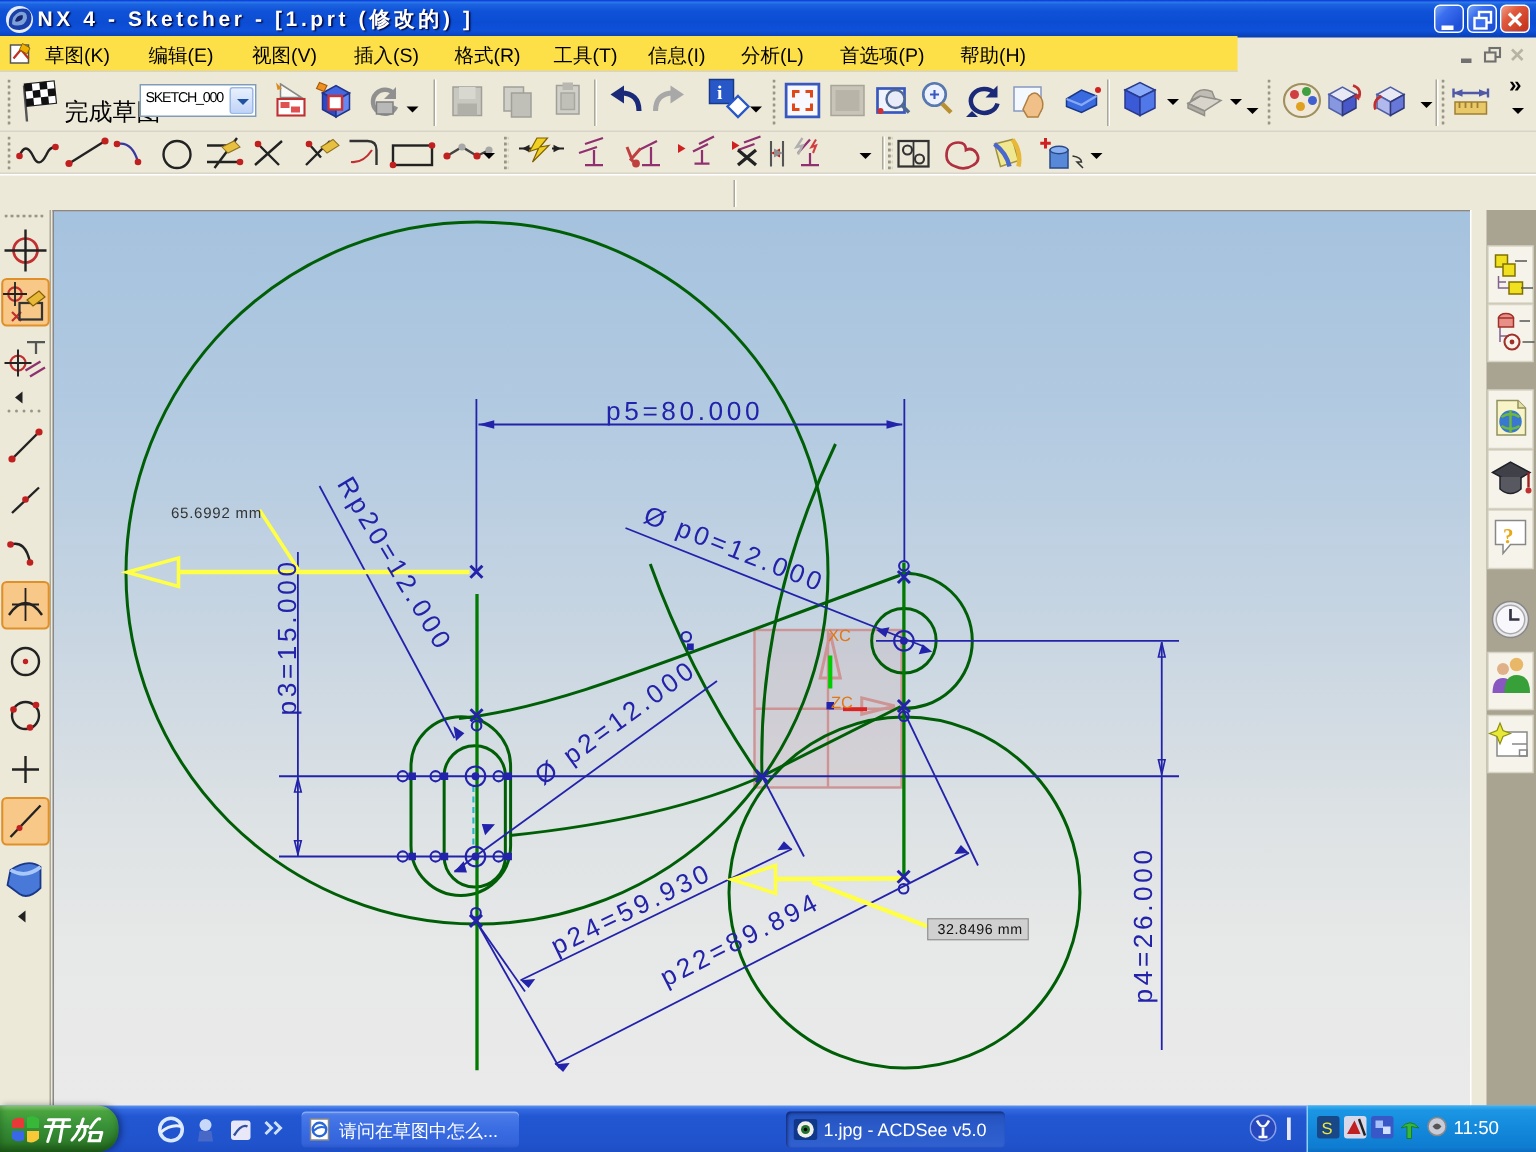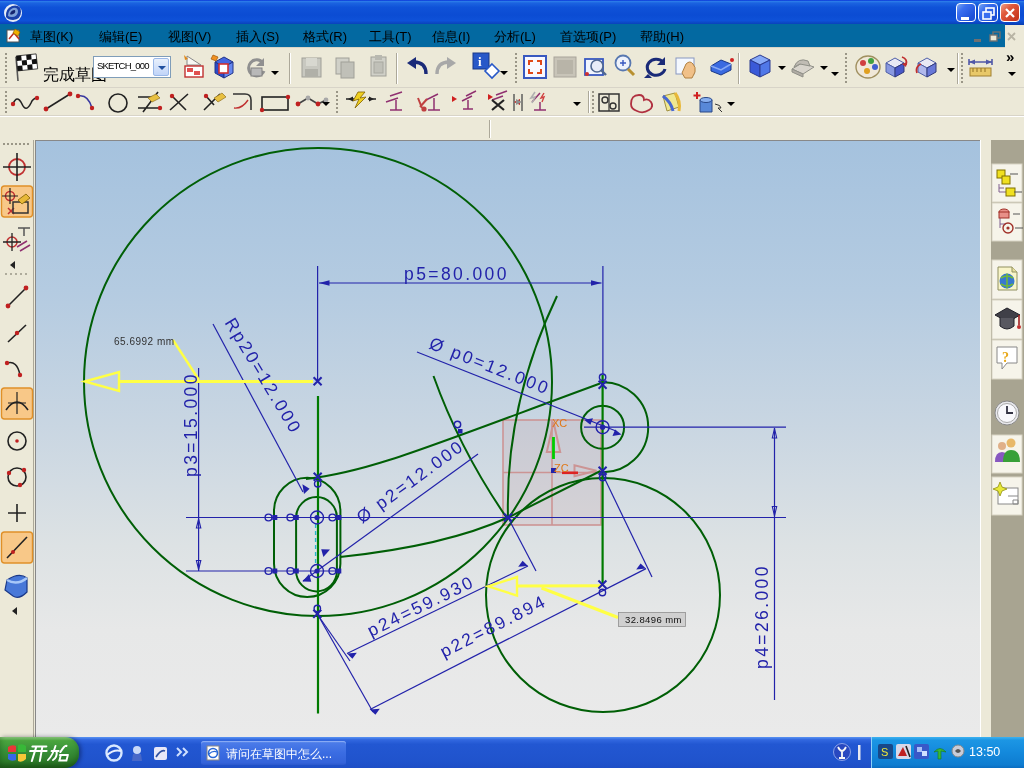--- a/index.html
+++ b/index.html
@@ -3,21 +3,21 @@
 *{margin:0;padding:0;box-sizing:border-box}
 html,body{width:1024px;height:768px;overflow:hidden;font-family:"Liberation Sans",sans-serif}
 .abs{position:absolute}
 #page{position:relative;width:1024px;height:768px;background:#ece9d8}
 
 #title{left:0;top:0;width:1024px;height:25px;background:linear-gradient(180deg,#0831d9 0%,#2a7ae8 6%,#1b63e0 12%,#0f52d8 30%,#0b4cd3 60%,#0e51d8 82%,#0a43bd 95%,#0a3cae 100%);color:#fff;font-weight:bold;font-size:14px}
 #title .txt{position:absolute;left:25px;top:4px;letter-spacing:2.4px;text-shadow:1px 1px 1px #003}
 .tbtn{position:absolute;top:3px;width:20px;height:19px;border-radius:4px;border:1px solid #fff}
 .tbtn svg{position:absolute;left:0;top:0}
 
-#menubar{left:0;top:24px;width:1005px;height:24px;background:#0369a1;border-bottom:1px solid #d8d4c8;font-size:13px;color:#000}
+#menubar{left:0;top:24px;width:825px;height:24px;background:#fde047;border-bottom:1px solid #d8d4c8;font-size:13px;color:#000}
 #menubar span{position:absolute;top:4px;white-space:pre}
 
 #tb2{left:0;top:49px;width:1024px;height:39px;background:#ece9d8;border-bottom:1px solid #d8d4c8}
 #tb3{left:0;top:88px;width:1024px;height:28px;background:#ece9d8;border-bottom:1px solid #d8d4c8}
 #status{left:0;top:116px;width:1024px;height:24px;background:#ece9d8;border-top:1px solid #fff;font-size:14px;font-weight:bold;letter-spacing:0.8px}
 #status .txt{position:absolute;left:4px;top:4px}
 .vsep{position:absolute;width:2px;border-left:1px solid #aca899;border-right:1px solid #fff}
 .grip{position:absolute;width:3px;background-image:radial-gradient(circle at 1px 1px,#9a9687 1px,transparent 1.2px);background-size:3px 4px}
 .hgrip{position:absolute;height:3px;background-image:radial-gradient(circle at 1px 1px,#9a9687 1px,transparent 1.2px);background-size:4px 3px}
 
@@ -33,20 +33,21 @@
 </style></head>
 <body>
 <div id="page">
 <div id="title" class="abs">
   <svg class="abs" style="left:3px;top:3px" width="20" height="20" viewBox="0 0 20 20">
     <circle cx="10" cy="10" r="9" fill="#e8eef8"></circle>
     <path d="M3,14 Q2,6 9,3 Q18,1 18,9 Q18,16 10,17 Q5,17 3,14Z" fill="#1a3fa8"></path>
     <path d="M5,13 Q5,7 10,5 Q15,4 15,9 Q14,14 9,14 Q6,14 5,13Z" fill="#7da0d8"></path>
     <path d="M7,11 Q8,7 12,7 Q13,10 10,11 Q8,12 7,11Z" fill="#15246e"></path>
   </svg>
+  <span class="txt">NX 4 - Sketcher - [1.prt (修改的) ]</span>
   <div class="tbtn" style="left:956px;background:linear-gradient(135deg,#7aa7f0 0%,#3b6ff0 30%,#1e50d8 80%)">
         <svg width="20" height="19">
           <rect x="4" y="13" width="8" height="3" fill="#fff"></rect>
         </svg>
       </div>
   <div class="tbtn" style="left:978px;background:linear-gradient(135deg,#7aa7f0 0%,#3b6ff0 30%,#1e50d8 80%)">
         <svg width="20" height="19">
           <rect x="7" y="4" width="8" height="7" fill="none" stroke="#fff" stroke-width="1.6"></rect>
           <rect x="4" y="8" width="8" height="7" fill="#3b6ff0" stroke="#fff" stroke-width="1.6"></rect>
         </svg>
@@ -586,34 +587,43 @@
     <path d="M73,13 l4,-4 -4,-4 M79,13 l4,-4 -4,-4" stroke="#cfe0ff" stroke-width="2" fill="none"></path>
   </svg>
   <div class="taskbtn" style="left:201px;width:145px;background:linear-gradient(180deg,#6895ee 0%,#4a7ae8 10%,#3a6ce2 50%,#3463da 90%,#2c58cc 100%);box-shadow:inset 0 1px 0 #88aaf4">
     <svg class="abs" style="left:5px;top:4px" width="16" height="16" viewBox="0 0 16 16">
           <rect x="1" y="1" width="12" height="14" fill="#fff" stroke="#888"></rect>
           <circle cx="7" cy="8" r="4.5" fill="none" stroke="#2868d8" stroke-width="1.6"></circle>
           <path d="M3,9 q4,-4 8,-2" stroke="#2868d8" stroke-width="1.2" fill="none"></path>
         </svg>
     <span class="abs" style="left:25px;top:5px">请问在草图中怎么...</span>
   </div>
+  <div class="taskbtn" style="left:524px;width:146px;background:linear-gradient(180deg,#2250bc 0%,#2a5ac8 40%,#3160d0 100%);box-shadow:inset 1px 1px 2px rgba(0,0,40,.5)">
+    <svg class="abs" style="left:5px;top:4px" width="16" height="16" viewBox="0 0 16 16">
+          <rect x="0" y="1" width="16" height="14" rx="2" fill="#103888"></rect>
+          <circle cx="8" cy="8" r="5.5" fill="#f0f0e8"></circle>
+          <circle cx="8" cy="8" r="3" fill="#207030"></circle>
+          <circle cx="8" cy="8" r="1.2" fill="#000"></circle>
+        </svg>
+    <span class="abs" style="left:25px;top:5px">1.jpg - ACDSee v5.0</span>
+  </div>
   <svg class="abs" style="left:833px;top:5px" width="34" height="22" viewBox="0 0 34 22">
     <circle cx="9" cy="10" r="8.5" fill="#2848c0" stroke="#88a0e8"></circle>
     <path d="M5,5 q4,8 8,0 M9,10 v6 m-3,0 h6" stroke="#f8f8f8" stroke-width="1.8" fill="none"></path>
     <rect x="25" y="3" width="2.5" height="15" fill="#e8e8f0"></rect>
   </svg>
   <div class="abs" style="left:871px;top:0;width:153px;height:31px;background:linear-gradient(180deg,#3eb2f0 0%,#1c96e4 10%,#1389dc 50%,#0e7cd0 90%,#0a6cc0 100%);border-left:1px solid #8cd0f8">
     <svg class="abs" style="left:6px;top:6px" width="90" height="18" viewBox="0 0 90 18">
       <rect x="0" y="1" width="15" height="15" rx="2" fill="#184888"></rect>
           <text x="3" y="13" font-size="11" fill="#f0e838" font-family="Liberation Sans">S</text>
       <rect x="18" y="1" width="15" height="15" rx="2" fill="#d8d8e8"></rect>
           <path d="M20,13 l5,-9 4,9 z" fill="#c02020"></path>
           <path d="M28,3 l4,11" stroke="#222" stroke-width="1.6"></path>
       <rect x="36" y="1" width="15" height="15" rx="2" fill="#3858c8"></rect>
           <rect x="39" y="4" width="5" height="5" fill="#a8c0f8"></rect>
           <rect x="44" y="8" width="5" height="5" fill="#d0e0ff"></rect>
       <path d="M56,9 q6,-7 12,0 l-5,-1 0,8 -3,0 0,-8 z" fill="#38b838" stroke="#187818" stroke-width=".6"></path>
       <circle cx="80" cy="8" r="6" fill="#c8ccd8" stroke="#888"></circle>
           <path d="M77,8 q3,-4 6,0 q-3,4 -6,0" fill="#555"></path>
     </svg>
-    <span class="abs" style="left:97px;top:8px;color:#fff;font-size:12.5px">13:50</span>
+    <span class="abs" style="left:97px;top:8px;color:#fff;font-size:12.5px">11:50</span>
   </div>
 </div>
 </div>
 </body></html>

